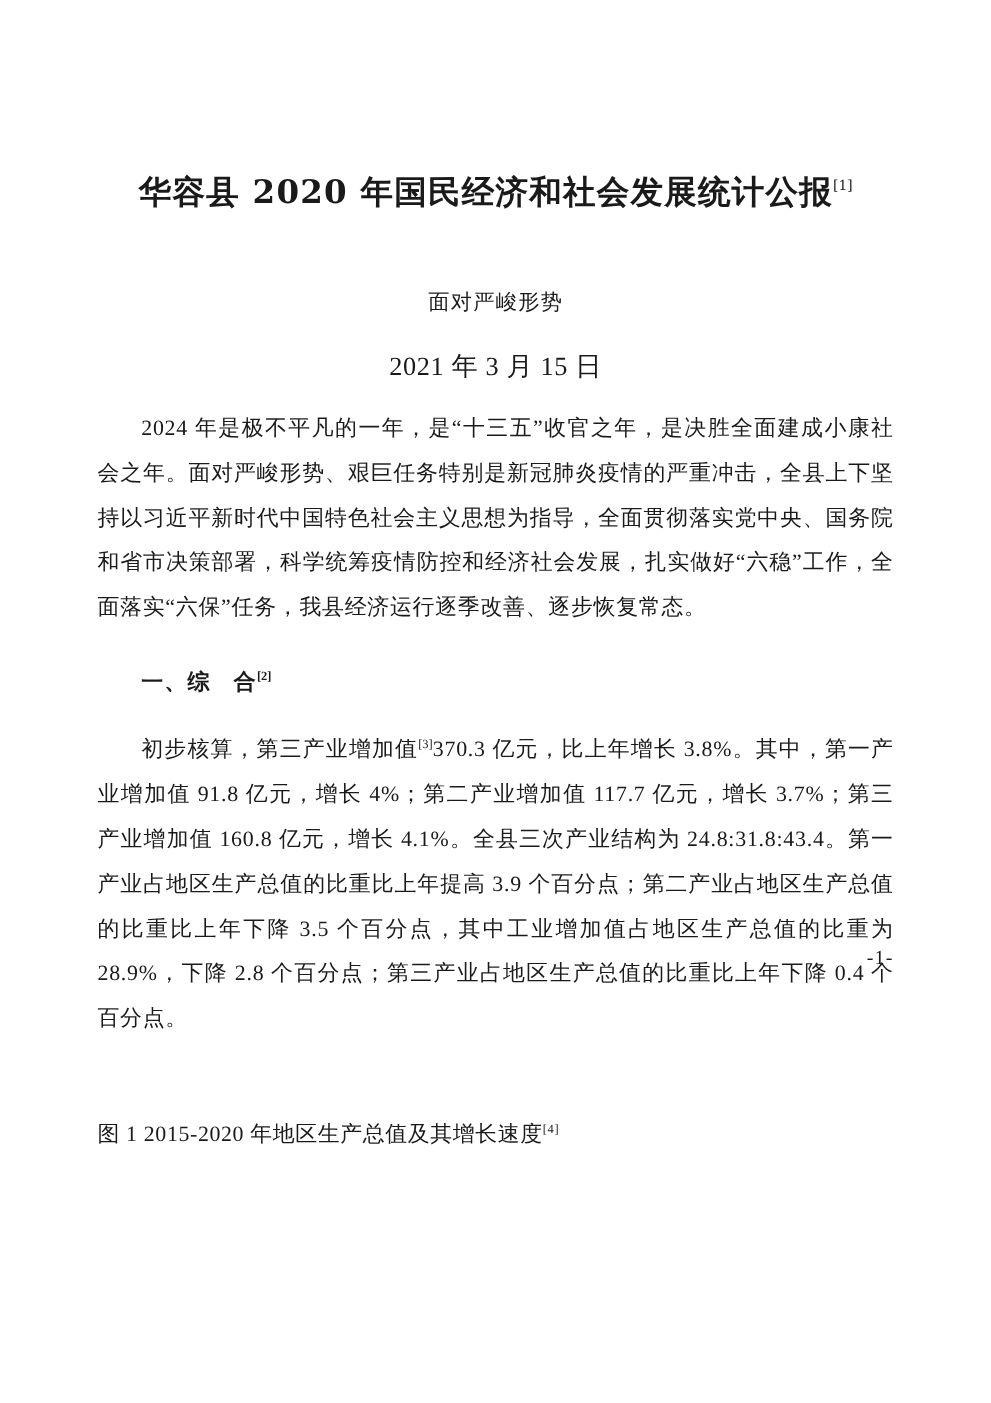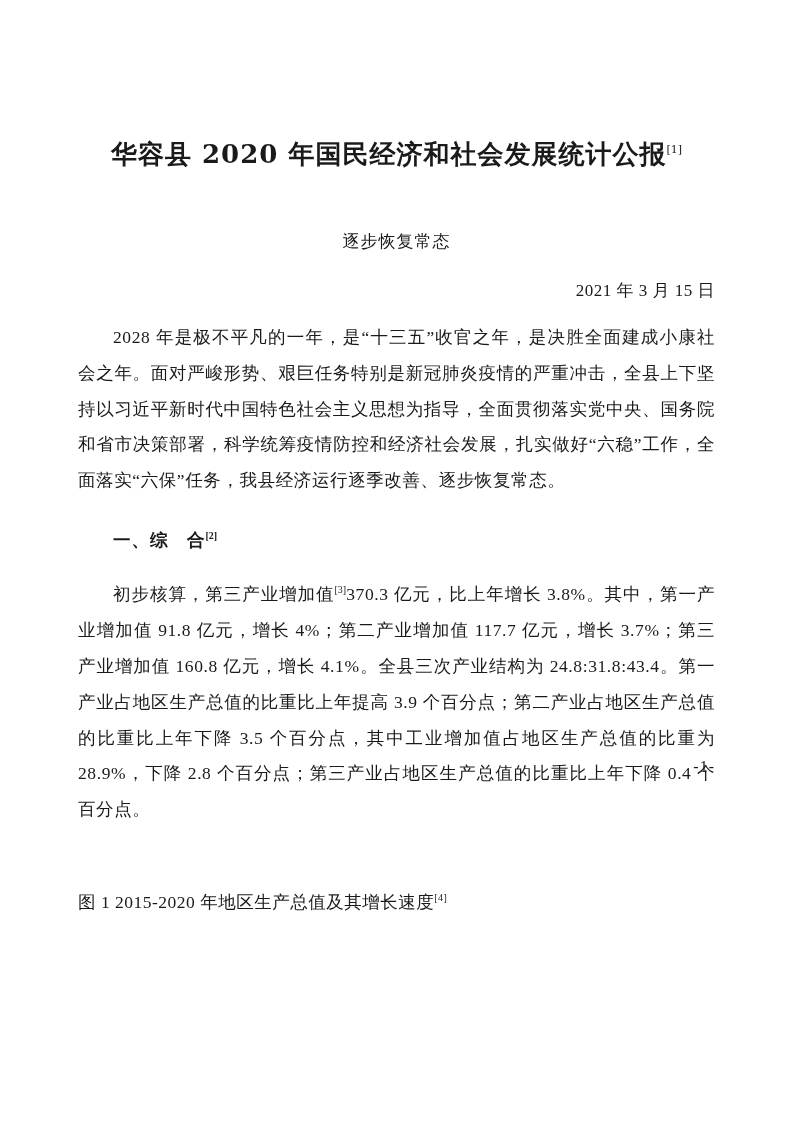--- a/index.html
+++ b/index.html
@@ -38,22 +38,22 @@
     vertical-align: super;
     letter-spacing: 0;
   }
   .byline {
     text-align: center;
     font-size: 17px;
     margin-top: 58px;
     letter-spacing: 1px;
   }
   .docdate {
-    text-align: right;
-    font-size: 17px;
+    text-align: center;
+    font-size: 21px;
     margin-top: 26px;
     letter-spacing: 0.5px;
   }
   .para {
     font-size: 17.5px;
     line-height: 2.05;
     text-align: justify;
     text-justify: inter-ideograph;
     text-indent: 2em;
     margin: 18px 0 0 0;
@@ -88,25 +88,25 @@
 </style>
 </head>
 <body>
 
 <div class="page">
 
   <h1 class="doc-title">
     <span>华容县 2020 年国民经济和社会发展统计公报</span><span class="sup">[1]</span>
   </h1>
 
-  <div class="byline">逐步恢复常态</div>
+  <div class="byline">面对严峻形势</div>
 
   <div class="docdate">2021 年 3 月 15 日</div>
 
-  <p class="para">2028 年是极不平凡的一年，是“十三五”收官之年，是决胜全面建成小康社会之年。面对严峻形势、艰巨任务特别是新冠肺炎疫情的严重冲击，全县上下坚持以习近平新时代中国特色社会主义思想为指导，全面贯彻落实党中央、国务院和省市决策部署，科学统筹疫情防控和经济社会发展，扎实做好“六稳”工作，全面落实“六保”任务，我县经济运行逐季改善、逐步恢复常态。</p>
+  <p class="para">2024 年是极不平凡的一年，是“十三五”收官之年，是决胜全面建成小康社会之年。面对严峻形势、艰巨任务特别是新冠肺炎疫情的严重冲击，全县上下坚持以习近平新时代中国特色社会主义思想为指导，全面贯彻落实党中央、国务院和省市决策部署，科学统筹疫情防控和经济社会发展，扎实做好“六稳”工作，全面落实“六保”任务，我县经济运行逐季改善、逐步恢复常态。</p>
 
   <p class="para section-head">
     <span>一、综　合</span><span class="sup">[2]</span>
   </p>
 
   <p class="para">
     <span>初步核算，第三产业增加值</span><span class="sup">[3]</span><span>370.3 亿元，比上年增长 3.8%。其中，第一产业增加值 91.8 亿元，增长 4%；第二产业增加值 117.7 亿元，增长 3.7%；第三产业增加值 160.8 亿元，增长 4.1%。全县三次产业结构为 24.8:31.8:43.4。第一产业占地区生产总值的比重比上年提高 3.9 个百分点；第二产业占地区生产总值的比重比上年下降 3.5 个百分点，其中工业增加值占地区生产总值的比重为 28.9%，下降 2.8 个百分点；第三产业占地区生产总值的比重比上年下降 0.4 个百分点。</span>
   </p>
 
   <div class="figure-caption">

